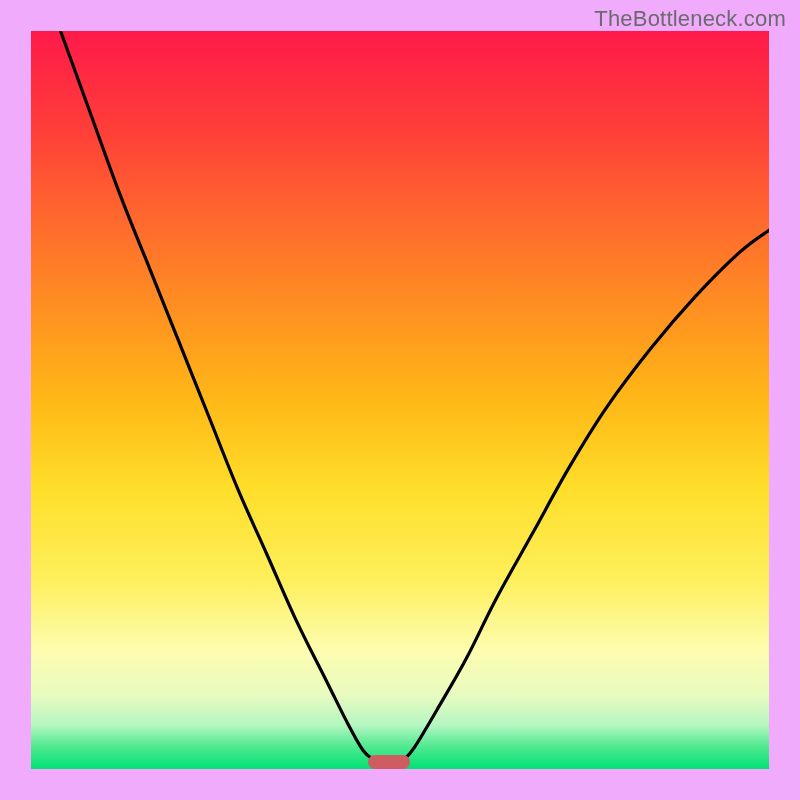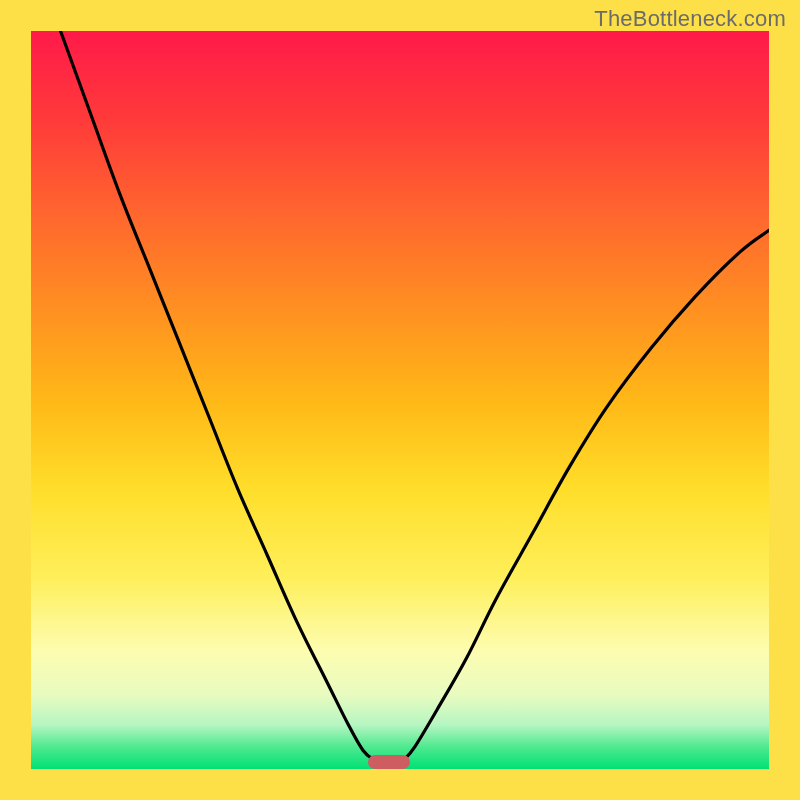--- a/index.html
+++ b/index.html
@@ -10,21 +10,21 @@
     background: #000;
     font-family: Arial, Helvetica, sans-serif;
     overflow: hidden;
   }
   .frame {
     position: absolute;
     left: 0;
     top: 0;
     width: 800px;
     height: 800px;
-    background: #fde047;
+    background: #f0abfc;
   }
   .plot {
     position: absolute;
     left: 31px;
     top: 31px;
     width: 738px;
     height: 738px;
     background: linear-gradient(to bottom,
       #ff1a49 0%,
       #ff3a3a 12%,

